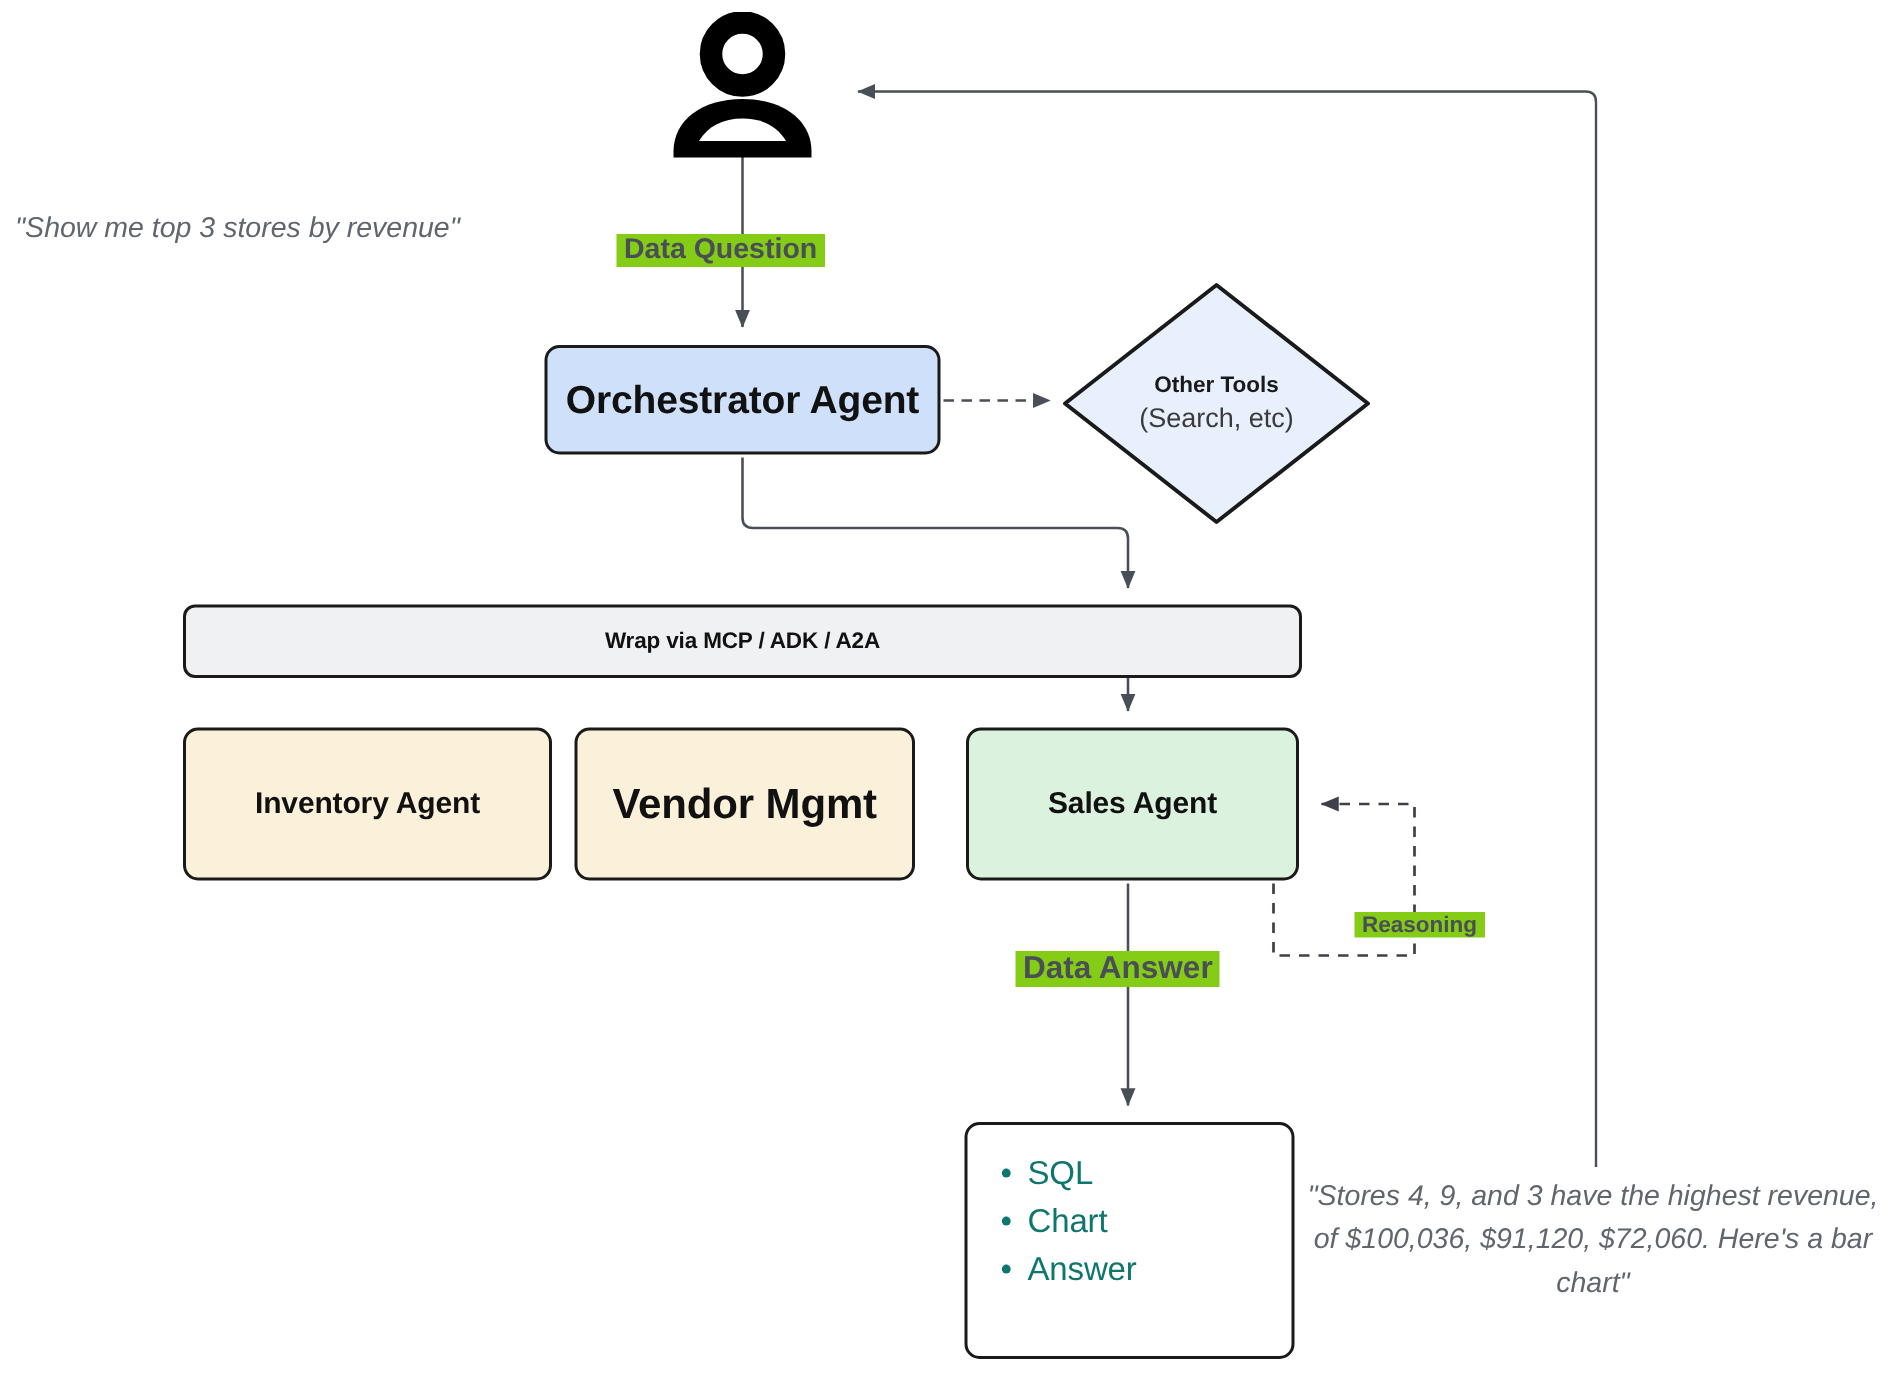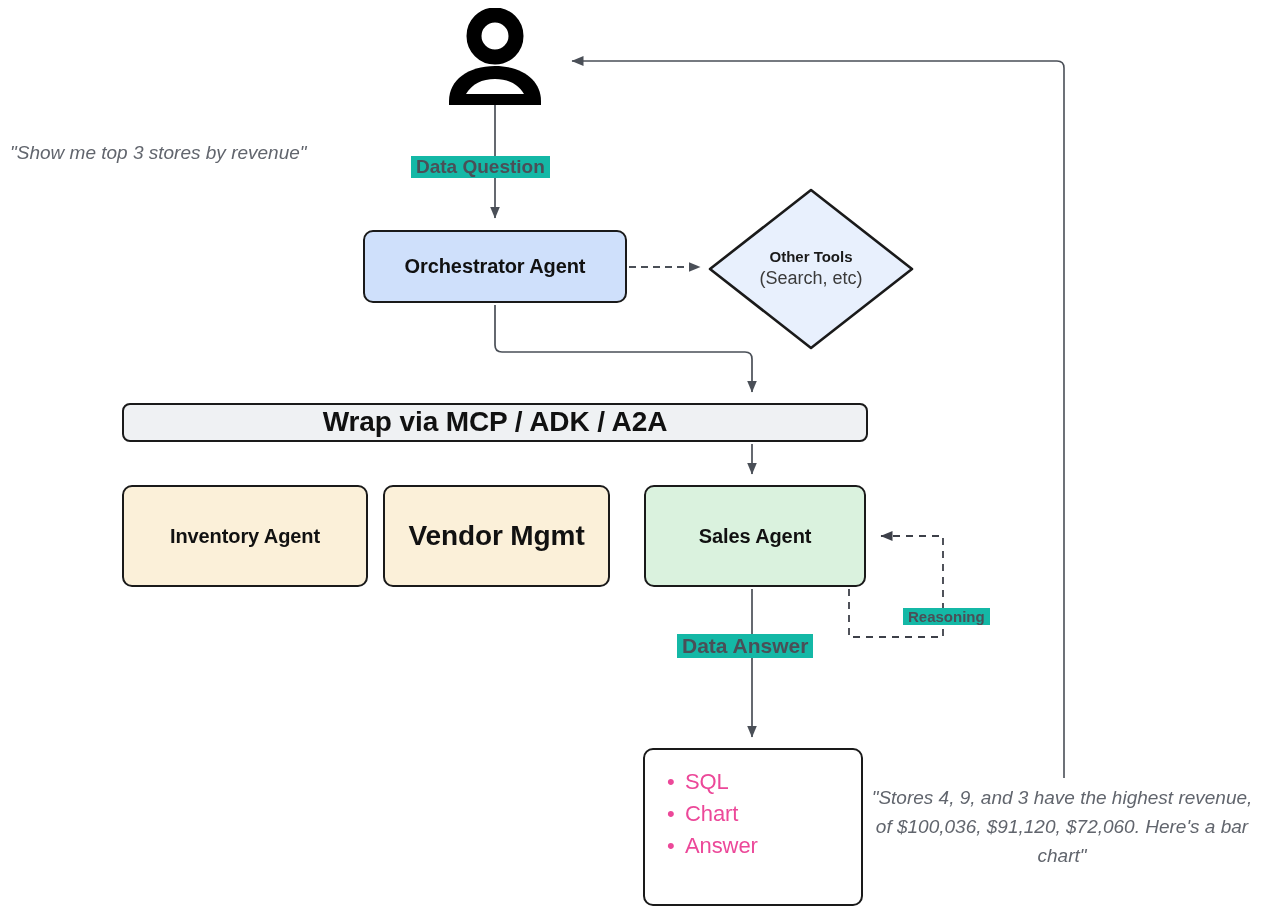--- a/index.html
+++ b/index.html
@@ -42,26 +42,26 @@
   .node-label {
     display: block;
     text-align: center;
     line-height: 1.15;
   }
 
   
   #orchestrator-node {
     left: 363px; top: 230px; width: 264px; height: 73px;
     background: #cfe0fb;
-    font-size: 20px;
+    font-size: 26px;
   }
   #mcp-node {
-    left: 122px; top: 403px; width: 746px; height: 39px;
+    left: 122px; top: 403px; width: 746px; height: 49px;
     background: #eff1f3;
-    font-size: 28px;
+    font-size: 15px;
     border-radius: 8px;
   }
   #inventory-node {
     left: 122px; top: 485px; width: 246px; height: 102px;
     background: #fbf0d9;
     font-size: 20px;
   }
   #vendor-node {
     left: 383px; top: 485px; width: 227px; height: 102px;
     background: #fbf0d9;
@@ -80,21 +80,21 @@
     font-weight: normal;
   }
   #output-node ul {
     margin: 0;
     padding: 0 0 0 18px;
     list-style: none;
   }
   #output-node li {
     font-size: 22px;
     line-height: 1.45;
-    color: #ec4899;
+    color: #0f766e;
     font-weight: normal;
     position: relative;
   }
   #output-node li::before {
     content: "\2022";
     position: absolute;
     left: -18px;
     top: 0;
     font-size: 22px;
   }
@@ -130,21 +130,21 @@
     position: absolute;
     left: 441px; top: 8px; width: 108px; height: 100px;
   }
 
   
   .edge-label {
     position: absolute;
     font-weight: bold;
     color: #4a4f57;
     white-space: nowrap;
-    background: #14b8a6;
+    background: #84cc16;
     padding: 0 5px;
   }
   #label-data-question {
     left: 411px; top: 156px;
     font-size: 19px;
   }
   #label-data-answer {
     left: 677px; top: 634px;
     font-size: 21px;
   }

